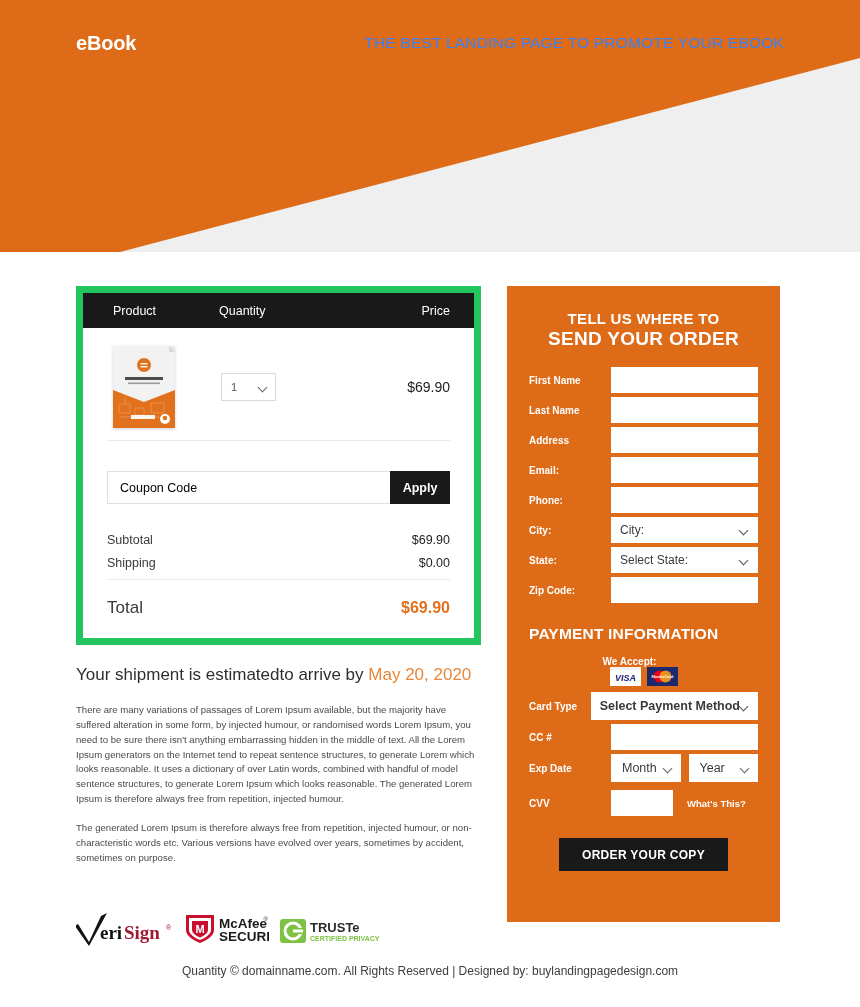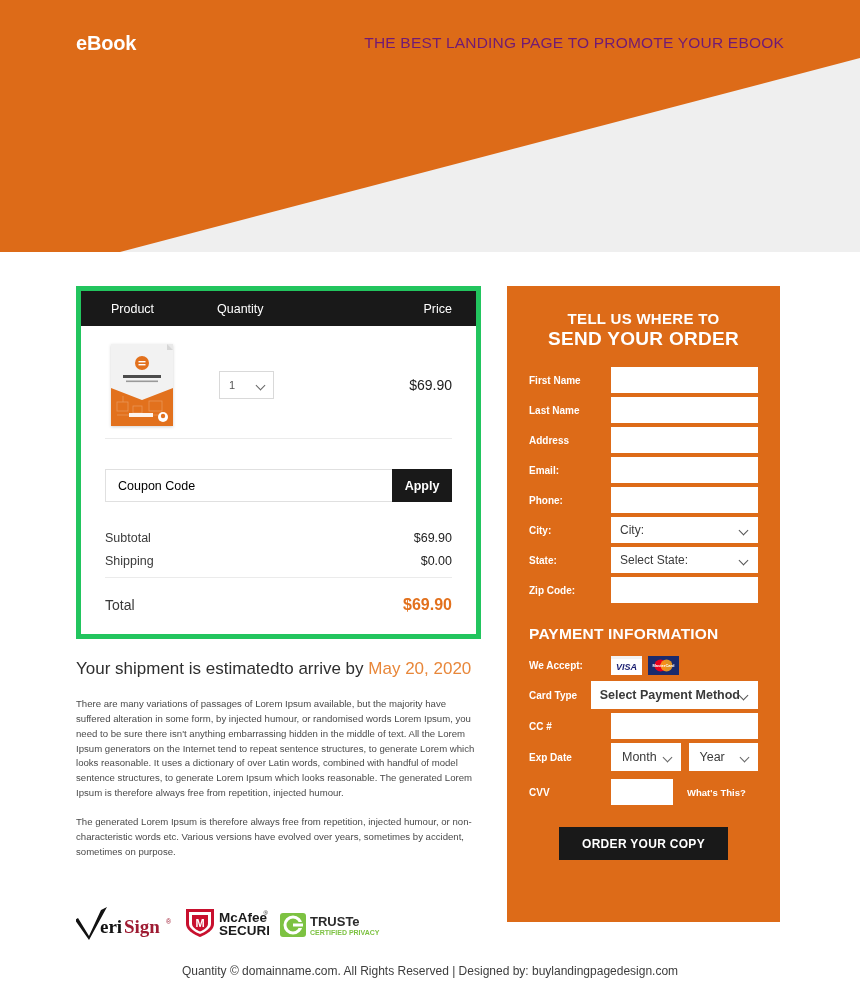--- a/index.html
+++ b/index.html
@@ -14,30 +14,30 @@
   
   .hero { position: absolute; left: 0; top: 0; width: 860px; height: 252px; overflow: hidden; }
   .hero-bg { position: absolute; inset: 0; width: 860px; height: 252px; display: block; }
   .hero-inner { position: absolute; left: 0; top: 0; width: 860px; height: 90px; }
   .brand {
     position: absolute; left: 76px; top: 32px;
     color: #ffffff; font-size: 20px; font-weight: bold; letter-spacing: -0.2px;
   }
   .tagline {
     position: absolute; right: 76px; top: 34px;
-    color: #701a75; font-size: 15.5px; letter-spacing: 0.2px; white-space: nowrap; text-align: center;
+    color: #3b82f6; font-size: 15.5px; letter-spacing: 0.2px; white-space: nowrap; text-align: center;
   }
 
   
   .main { position: absolute; left: 0; top: 252px; width: 860px; }
 
   
   .left-col { position: absolute; left: 76px; top: 34px; width: 405px; }
 
-  .cart-card { width: 405px; border: 5px solid #22c55e; background: #fff; }
+  .cart-card { width: 405px; border: 7px solid #22c55e; background: #fff; }
   .cart-head {
     background: #191919; height: 35px; display: flex; align-items: center;
     color: #ffffff; font-size: 12.5px;
   }
   .ch-product { width: 136px; padding-left: 30px; }
   .ch-qty { width: 140px; }
   .ch-price { flex: 1; text-align: right; padding-right: 24px; }
 
   .cart-body { padding: 0 22px; }
   .cart-row { display: flex; align-items: center; height: 112px; padding-top: 6px; }
@@ -70,21 +70,21 @@
   }
   .apply-btn {
     width: 60px; background: #191919; color: #fff; font-size: 12.5px; font-weight: bold;
     display: flex; align-items: center; justify-content: center; cursor: pointer;
   }
 
   .totals { margin: 29px 2px 0 2px; }
   .tot-row { display: flex; justify-content: space-between; font-size: 12.5px; color: #3a3a3a; margin-bottom: 9px; }
   .tot-row .v { color: #222; }
   .grand { display: flex; justify-content: space-between; align-items: baseline; margin: 0 2px; padding: 18px 0 20px 0; }
-  .grand .l { font-size: 14px; color: #3a3a3a; }
+  .grand .l { font-size: 17px; color: #3a3a3a; }
   .grand .v { font-size: 16px; font-weight: bold; color: #e2711d; }
 
   .ship-note { margin-top: 20px; font-size: 17px; color: #2f2f2f; }
   .ship-note .date { color: #e8873a; }
 
   .lorem { margin-top: 18px; font-size: 9.6px; line-height: 1.55; color: #4a4a4a; width: 400px; }
   .lorem + .lorem { margin-top: 14px; }
 
   .badges { display: flex; align-items: flex-end; gap: 11px; margin-top: 44px; height: 36px; }
 
@@ -305,21 +305,21 @@
           <span class="chev"></span>
         </div>
       </div>
       <div class="f-row">
         <div class="f-label">Zip Code:</div>
         <div class="f-input"></div>
       </div>
 
       <div class="pay-head">PAYMENT INFORMATION</div>
 
-      <div class="f-row" style="margin-bottom:6px;">
+      <div class="f-row" style="margin-bottom:6px;flex-direction:column;">
         <div class="f-label">We Accept:</div>
         <div class="cards">
           <svg class="card-ico" viewBox="0 0 31 19">
             <rect x="0" y="0" width="31" height="19" fill="#ffffff"></rect>
             <rect x="0" y="0" width="31" height="3" fill="#f2f2f2"></rect>
             <text x="15.5" y="13.5" text-anchor="middle" font-family="'Liberation Sans',sans-serif" font-size="9" font-style="italic" font-weight="bold" fill="#1a1f71">VISA</text>
           </svg>
           <svg class="card-ico" viewBox="0 0 31 19">
             <rect x="0" y="0" width="31" height="19" fill="#1a2a6c"></rect>
             <circle cx="12.5" cy="9.5" r="6" fill="#eb001b"></circle>

